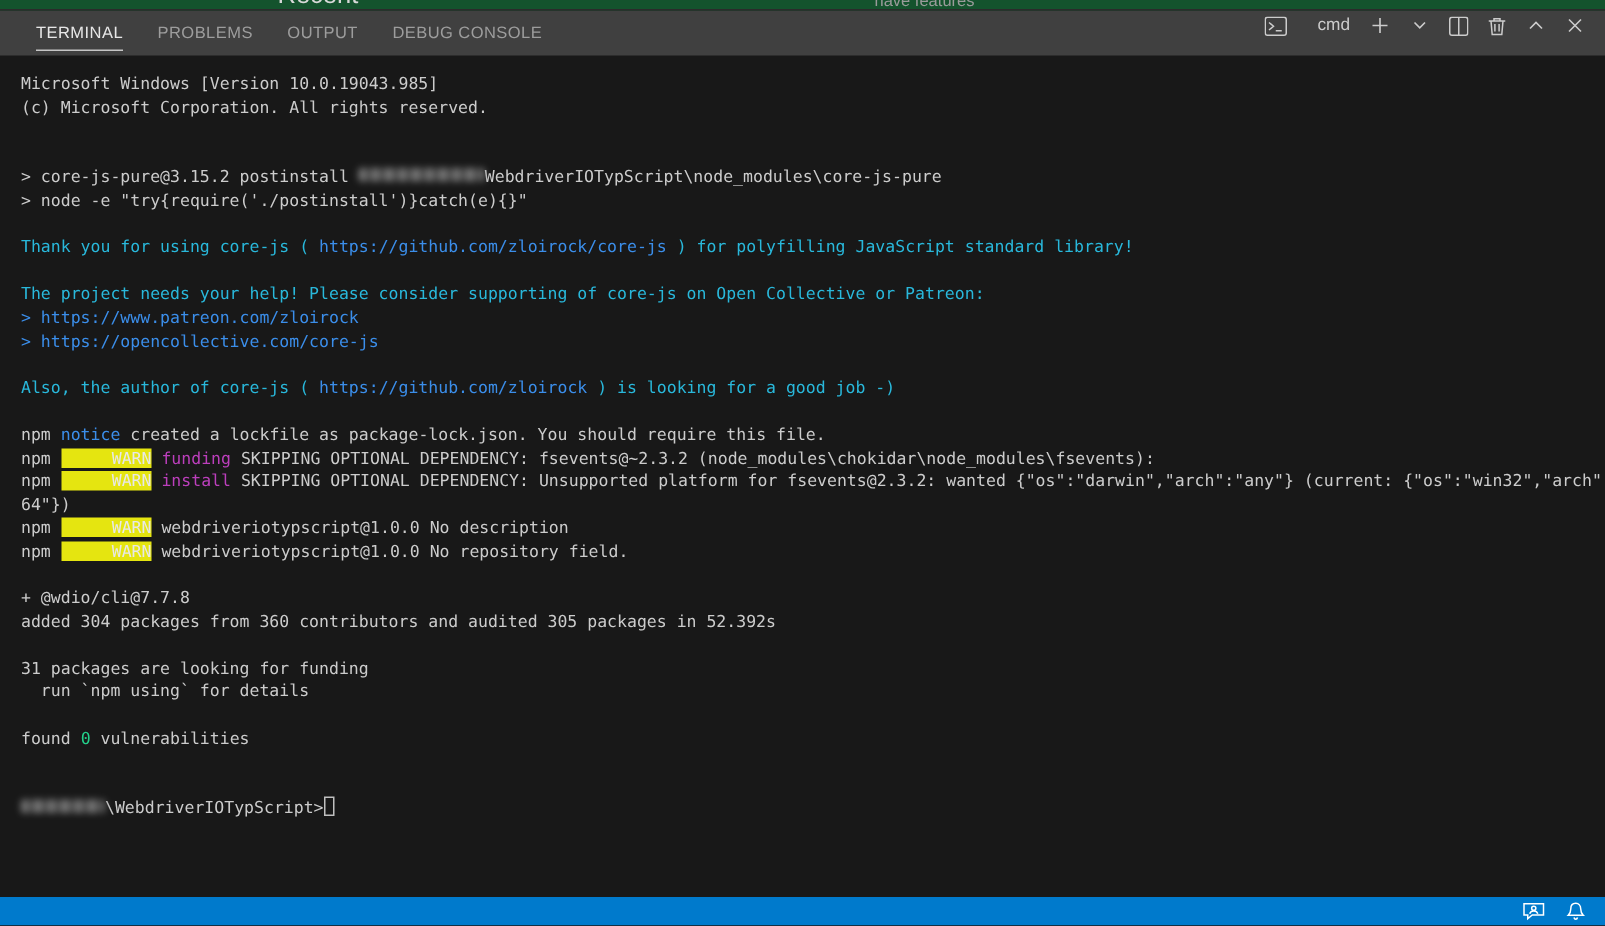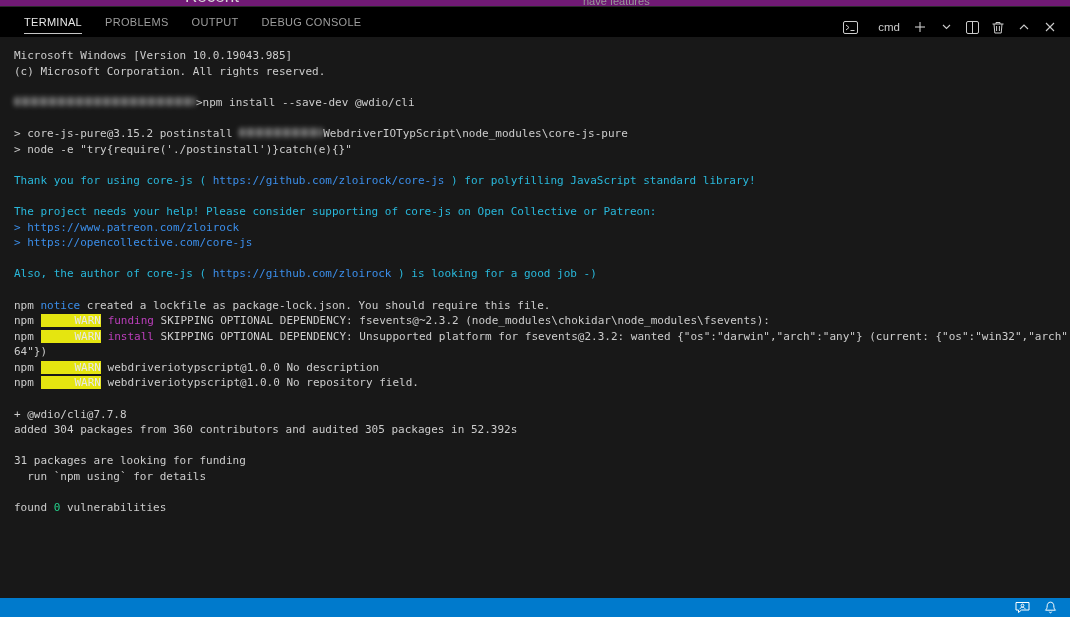--- a/index.html
+++ b/index.html
@@ -1,28 +1,28 @@
 <!DOCTYPE html>
 <html><head>
 <meta charset="utf-8">
 <style>
   * { margin:0; padding:0; box-sizing:border-box; }
   html,body { width:1070px; height:617px; overflow:hidden; background:#181818; }
   .screen { position:relative; width:1070px; height:617px; background:#181818;
             font-family:"Liberation Sans", sans-serif; }
 
   
-  .editor-peek { position:relative; height:7px; background:#701a75; overflow:hidden;
+  .editor-peek { position:relative; height:7px; background:#14532d; overflow:hidden;
                  border-bottom:1px solid #2b2b2b; }
   .peek-recent { position:absolute; left:185px; top:-13px; font-size:17px; color:#d8d8d8; }
   .peek-features { position:absolute; left:583px; top:-5px; font-size:11px; color:#9a9a9a; }
 
   
-  .panel-header { height:30px; display:flex; align-items:flex-end; justify-content:space-between;
-                  padding:0 10px 0 24px; background:#000000; }
+  .panel-header { height:30px; display:flex; align-items:flex-start; justify-content:space-between;
+                  padding:0 10px 0 24px; background:#404040; }
   .tabs { display:flex; align-items:center; height:100%; }
   .tab { font-size:11px; letter-spacing:.3px; color:#9d9d9d; margin-right:23px; height:100%;
          display:flex; align-items:center; cursor:pointer; position:relative; }
   .tab.active { color:#e7e7e7; }
   .tab.active::after { content:""; position:absolute; left:0; right:0; bottom:3px; height:1px; background:#c6c6c6; }
 
   .actions { display:flex; align-items:center; gap:6px; color:#cccccc; }
   .act { width:20px; height:20px; display:flex; align-items:center; justify-content:center;
          cursor:pointer; border-radius:3px; }
   .act svg { display:block; }
@@ -119,21 +119,20 @@
             <line x1="9" y1="1" x2="1" y2="9"></line>
         </svg>
       </span>
     </div>
   </div>
 
   <div class="term">
       <div class="tline"><span class="seg-default">Microsoft Windows [Version 10.0.19043.985]</span></div>
       <div class="tline"><span class="seg-default">(c) Microsoft Corporation. All rights reserved.</span></div>
       <div class="tline">&nbsp;</div>
-      <div class="tline"><span class="blur" style="width: 182px;"></span><span class="seg-default">&gt;npm install --save-dev @wdio/cli</span></div>
       <div class="tline">&nbsp;</div>
       <div class="tline"><span class="seg-default">&gt; core-js-pure@3.15.2 postinstall </span><span class="blur" style="width: 84px;"></span><span class="seg-default">WebdriverIOTypScript\node_modules\core-js-pure</span></div>
       <div class="tline"><span class="seg-default">&gt; node -e "try{require('./postinstall')}catch(e){}"</span></div>
       <div class="tline">&nbsp;</div>
       <div class="tline"><span class="seg-cyan">Thank you for using core-js ( </span><span class="seg-blue">https://github.com/zloirock/core-js</span><span class="seg-cyan"> ) for polyfilling JavaScript standard library!</span></div>
       <div class="tline">&nbsp;</div>
       <div class="tline"><span class="seg-cyan">The project needs your help! Please consider supporting of core-js on Open Collective or Patreon: </span></div>
       <div class="tline"><span class="seg-blue">&gt; https://www.patreon.com/zloirock</span></div>
       <div class="tline"><span class="seg-blue">&gt; https://opencollective.com/core-js</span></div>
       <div class="tline">&nbsp;</div>
@@ -148,20 +147,21 @@
       <div class="tline">&nbsp;</div>
       <div class="tline"><span class="seg-default">+ @wdio/cli@7.7.8</span></div>
       <div class="tline"><span class="seg-default">added 304 packages from 360 contributors and audited 305 packages in 52.392s</span></div>
       <div class="tline">&nbsp;</div>
       <div class="tline"><span class="seg-default">31 packages are looking for funding</span></div>
       <div class="tline"><span class="seg-default">  run `npm using` for details</span></div>
       <div class="tline">&nbsp;</div>
       <div class="tline"><span class="seg-default">found </span><span class="seg-green">0</span><span class="seg-default"> vulnerabilities</span></div>
       <div class="tline">&nbsp;</div>
       <div class="tline">&nbsp;</div>
+      <div class="tline"><span class="blur" style="width: 56px;"></span><span class="seg-default">\WebdriverIOTypScript&gt;</span><span class="cursor"></span></div>
     </div>
 
   <div class="status-bar">
     <span class="sb-item">
       <svg width="15" height="13" viewBox="0 0 15 13" fill="none" stroke="#ffffff" stroke-width="1">
         <path d="M1 1.5 H14 V9 H6.5 L3.5 11.5 V9 H1 Z"></path>
         <circle cx="7.5" cy="4.5" r="1.4"></circle>
         <path d="M4.8 8.2 C5.2 6.8 6.2 6.3 7.5 6.3 C8.8 6.3 9.8 6.8 10.2 8.2"></path>
       </svg>
     </span>

